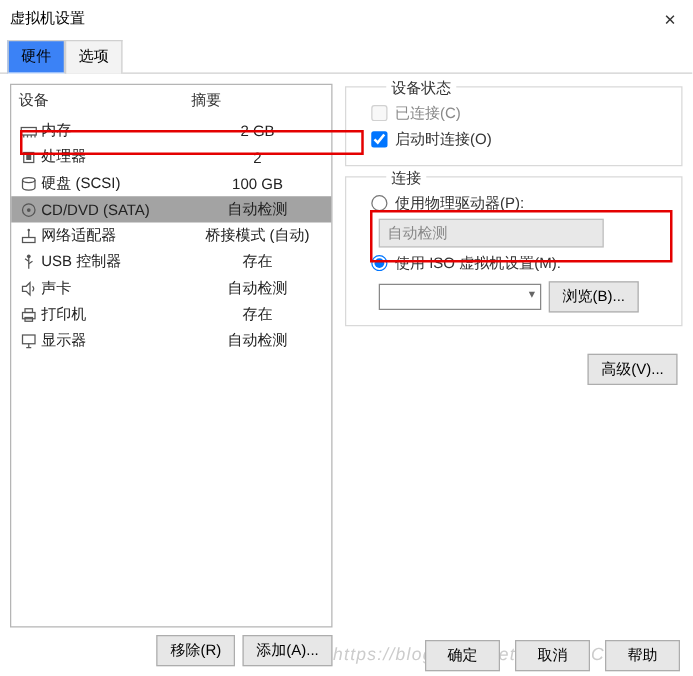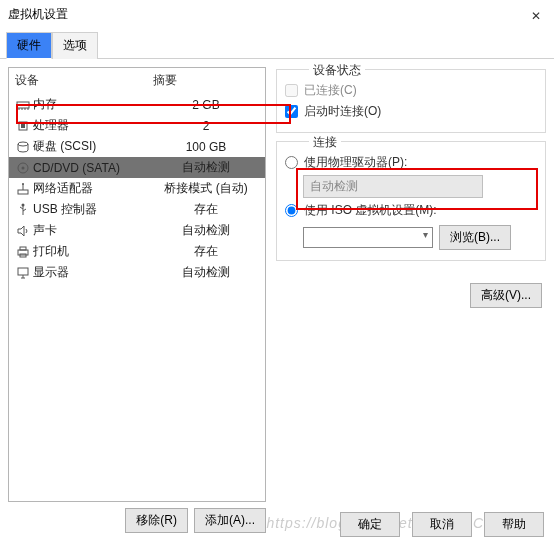--- a/index.html
+++ b/index.html
@@ -17,32 +17,32 @@
 .leftcol { width: 258px; display: flex; flex-direction: column; }
 .listbox { border: 1px solid #b5b5b5; flex: 1; position: relative;}
 .list-header { display: flex; border-bottom: 1px solid transparent; padding: 4px 6px; }
 .list-header .col1 { width: 138px; color: #333; }
 .list-header .col2 { flex: 1; color: #333; }
 .rows { }
 .row { display: flex; padding: 2px 6px; align-items: center; cursor: pointer;}
 .row .icon { width: 16px; display: inline-flex; justify-content: center; color: #555; margin-right: 2px;}
 .row .col1 { width: 120px; color: #222; }
 .row .col2 { flex: 1; color: #222; text-align: center; }
-.row.selected { background: #737373; }
+.row.selected { background: #a3a3a3; }
 
 .red-box { position:absolute; border: 2px solid #e40000; pointer-events:none; }
 .red-box.rb1 { left: 16px; top: 104px; width: 275px; height: 20px; }
 .red-box.rb2 { left: 296px; top: 168px; width: 242px; height: 42px; }
 
 .left-buttons { display: flex; justify-content: flex-end; gap: 6px; padding: 6px 0 2px 0; }
 
 .rightcol { flex: 1; display: flex; flex-direction: column; gap: 8px; padding-top:2px;}
 .group { border: 1px solid #d9d9d9; padding: 8px; position: relative; }
 .group-title { position: absolute; top: -8px; left: 8px; background: #fff; padding: 0 4px; color: #333; margin-left: 24px; }
-.chk-row, .rad-row { display: flex; align-items: center; gap: 6px; margin: 4px 0; color: #333;}
+.chk-row, .rad-row { display: flex; align-items: center; gap: 6px; margin: 4px 12px; color: #333;}
 .chk-row.disabled { color: #8a8a8a; }
 input[type=checkbox], input[type=radio] { margin: 0; }
 
 .combo-dis { border:1px solid #bfbfbf; background:#e8e8e8; color:#888; padding:2px 6px; margin: 4px 0 2px 18px; width: 180px;}
 .combo-row { display:flex; gap:6px; margin: 6px 0 2px 18px; align-items:center;}
 .combo { border:1px solid #888; height:21px; width:130px; background:#fff; position:relative;}
 .combo::after { content:"▾"; position:absolute; right:4px; top:1px; color:#666; font-size:10px;}
 
 .btn { background: #e7e7e7; border: 1px solid #adadad; padding: 3px 10px; cursor: pointer; min-width:60px; text-align:center;}
 .adv-row { display:flex; justify-content:flex-end; padding-right:4px; margin-top:14px;}

